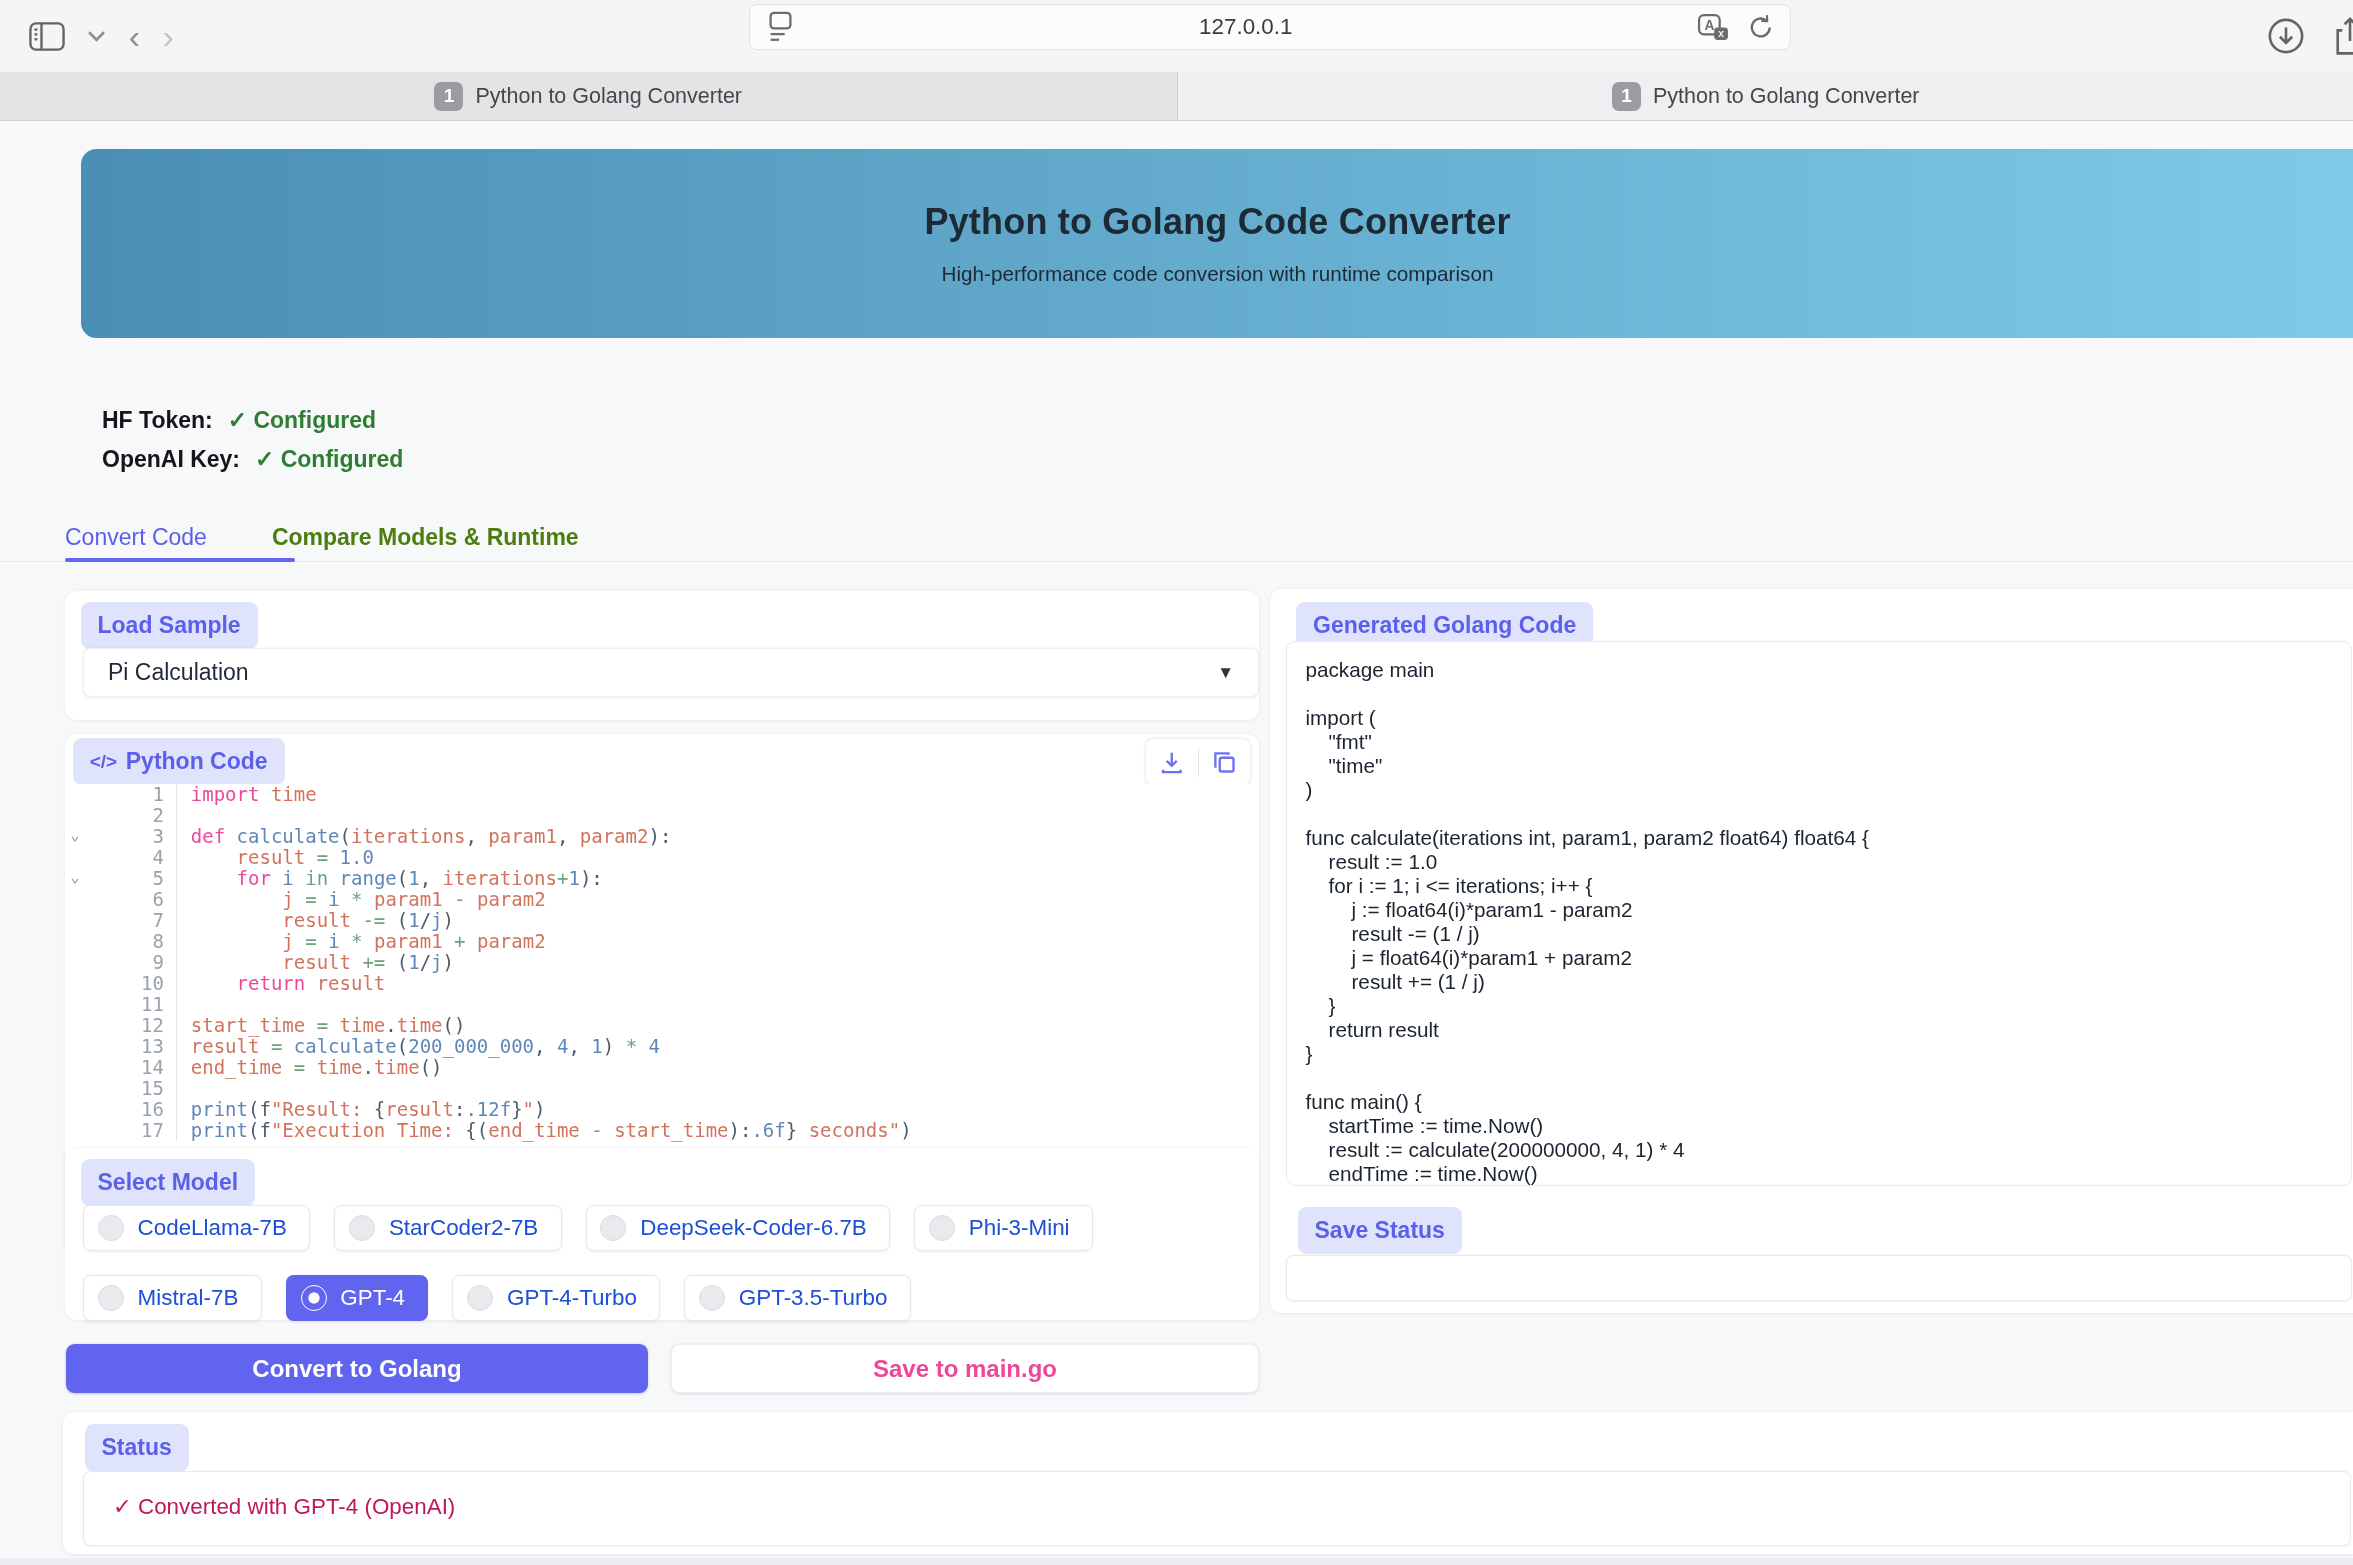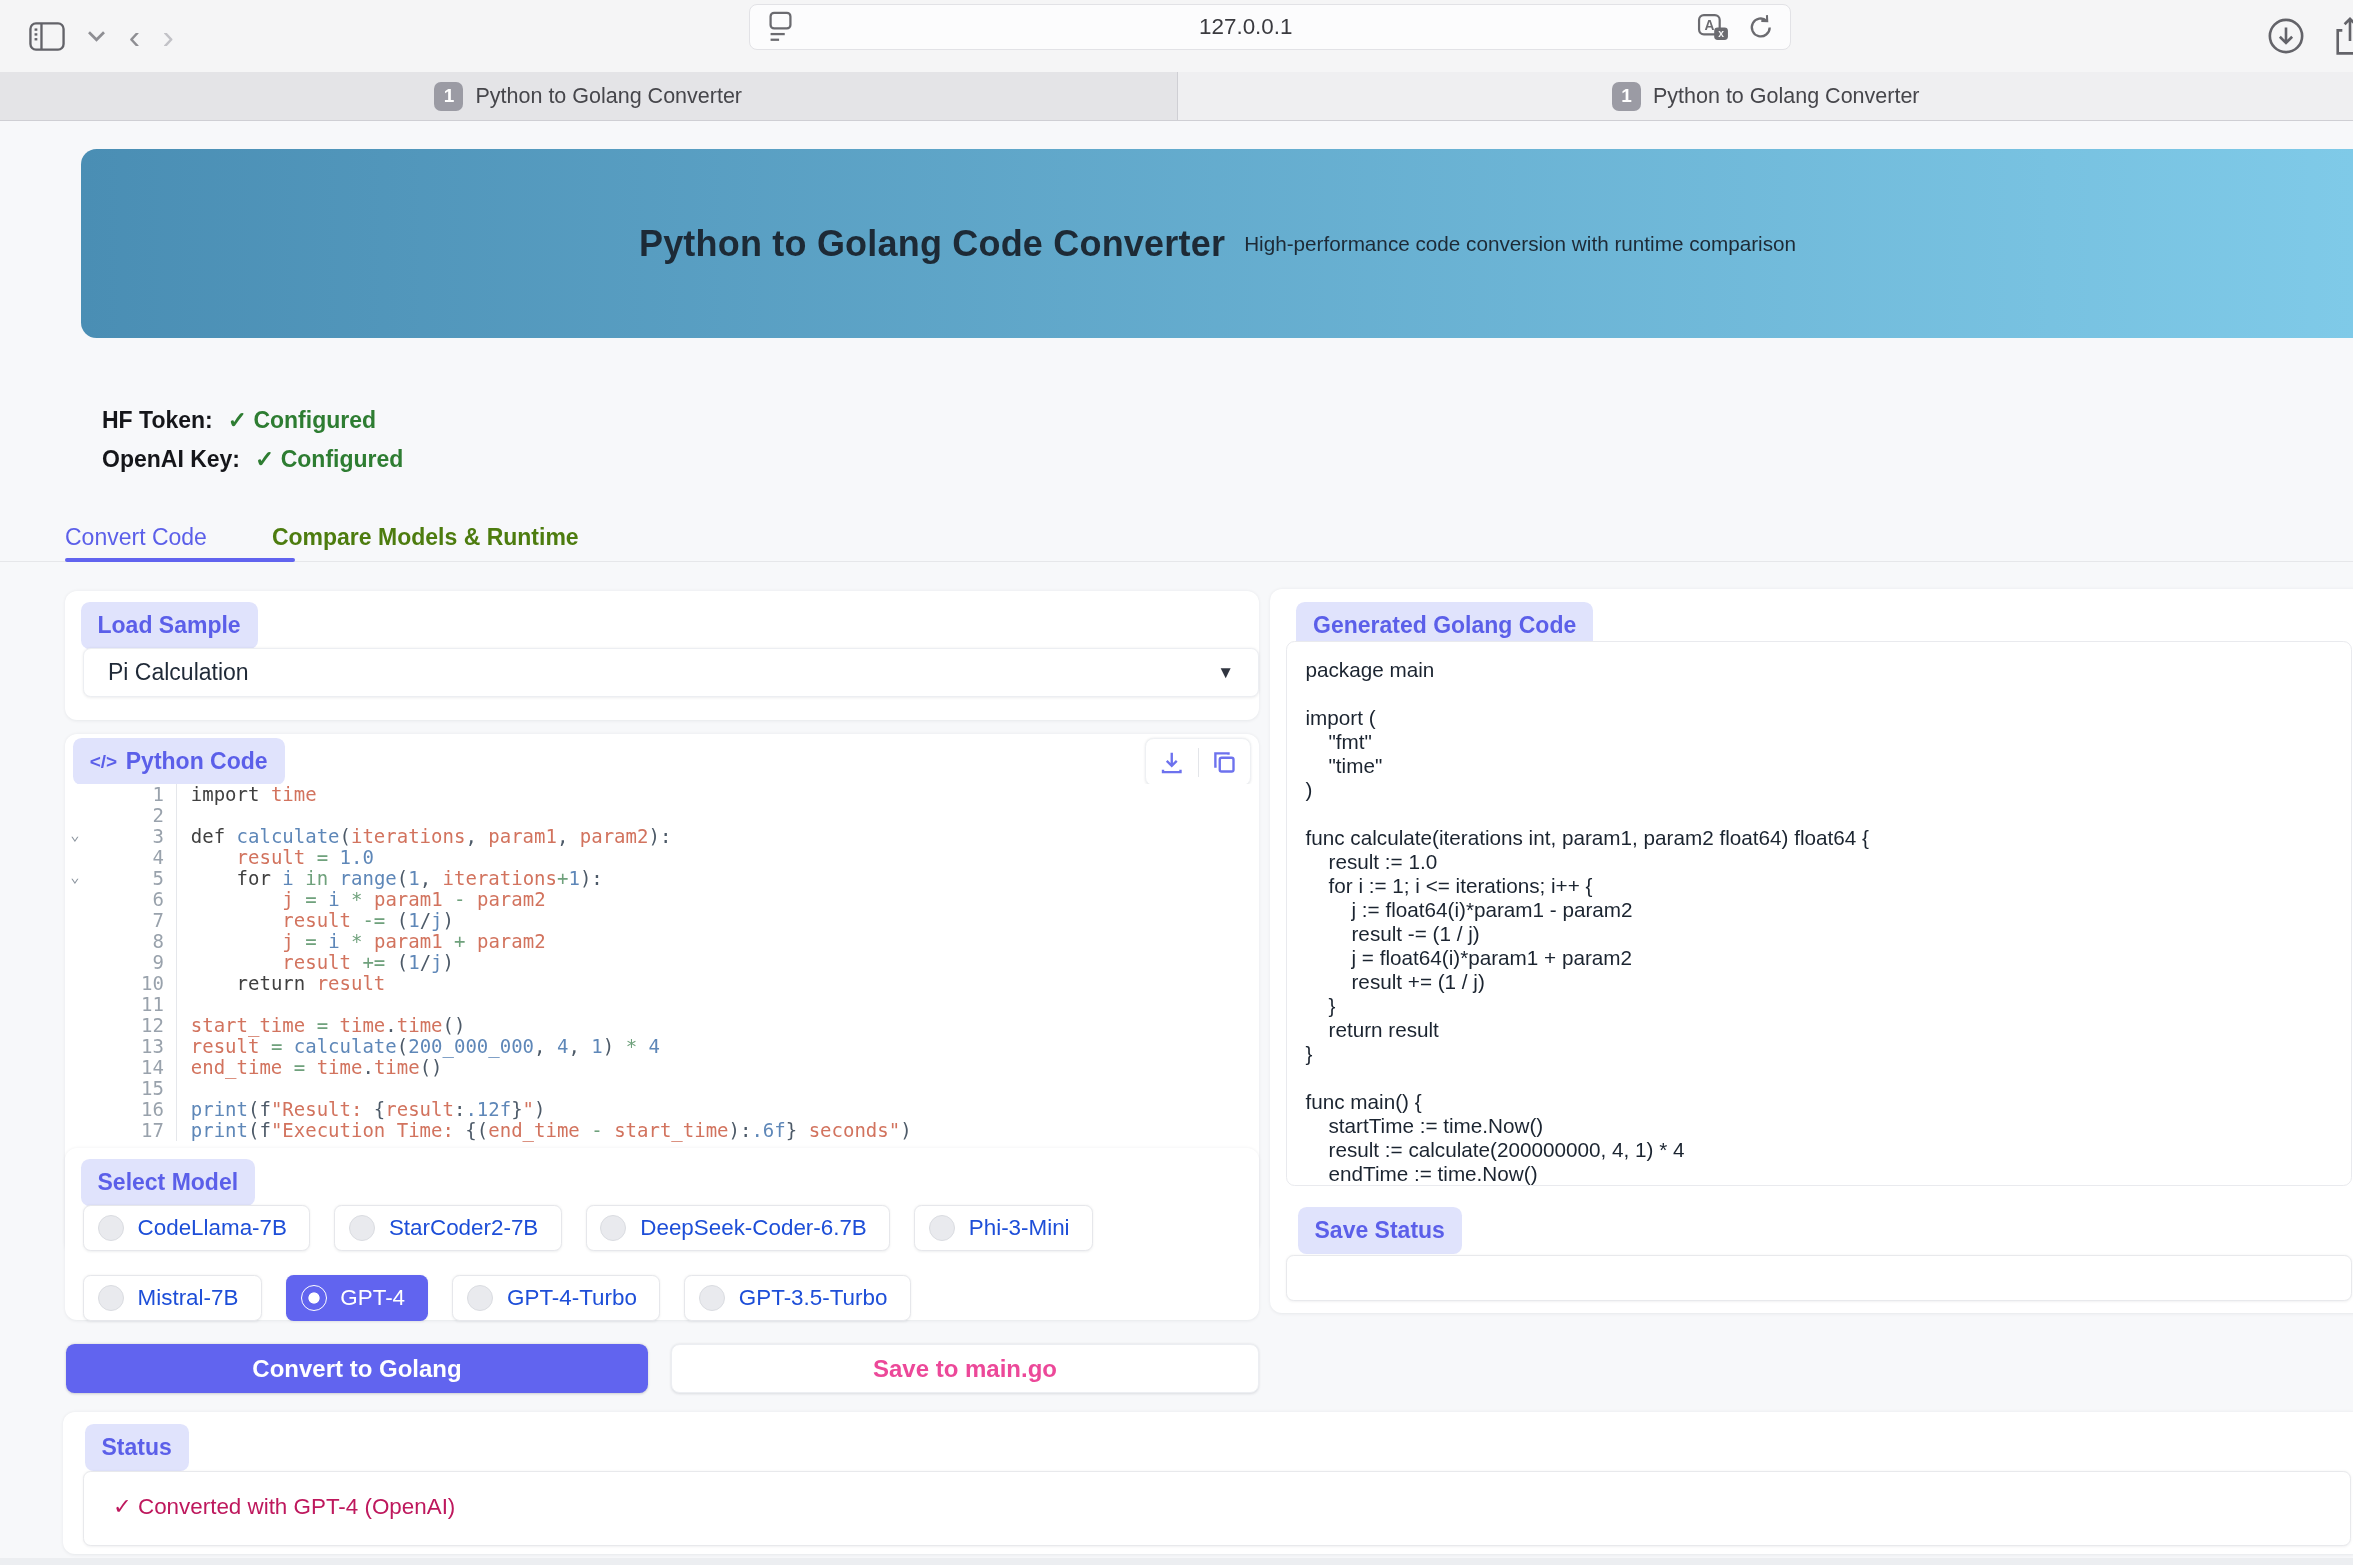--- a/index.html
+++ b/index.html
@@ -21,21 +21,21 @@
   
   .tabstrip { position:absolute; left:0; top:72px; width:2354px; height:49px; display:flex; border-bottom:0.9px solid #cfcfd4; }
   .btab { flex:1; display:flex; align-items:center; justify-content:center; gap:12px; font-size:21.5px; color:#46464b; }
   .btab.left { background:#e4e4e7; border-right:0.9px solid #cfcfd4; }
   .btab.right { background:#efeff1; }
   .tab-badge { width:29px; height:29px; border-radius:6.9px; background:#9b9ba4; color:#fff; font-size:19px; font-weight:bold; display:flex; align-items:center; justify-content:center; }
 
   
   .page { position:absolute; left:0; top:121px; width:2354px; height:1444px; background:#f7f8fa; }
 
-  .banner { position:absolute; left:81px; top:28px; width:2273px; height:189px; border-radius:15.5px 0 0 15.5px; display:flex; flex-direction:row; align-items:center; justify-content:center; gap:19px; }
+  .banner { position:absolute; left:81px; top:28px; width:2273px; height:189px; border-radius:15.5px 0 0 15.5px; display:flex; flex-direction:column; align-items:center; justify-content:center; gap:19px; }
   .banner h1 { font-size:36px; font-weight:bold; color:#1d2a36; letter-spacing:0.2px; }
   .banner p { font-size:20.7px; color:#1d2a36; }
 
   .cfgline { position:absolute; left:102px; font-size:23px; color:#15161a; font-weight:bold; }
   .cfgline .ok { font-weight:bold; }
 
   .navtabs { position:absolute; left:65px; top:403px; display:flex; gap:65px; font-size:23px; }
   .navtab { padding-bottom:19px; color:#4d7c0f; font-weight:700; }
   .navtab.active { font-weight:500; }
   .nav-divider { position:absolute; left:0; top:440px; width:2354px; height:0.9px; background:#e6e7ea; }
@@ -52,21 +52,21 @@
   
   .editor-head { position:absolute; left:7.7px; top:4.3px; right:7.7px; display:flex; align-items:flex-start; }
   .editor-tools { margin-left:auto; background:#fff; border:0.9px solid #eef0f3; border-radius:8.6px; box-shadow:0 0.9px 2.6px rgba(20,25,40,.10); display:flex; align-items:center; padding:8.6px 12px; gap:12px; }
   .tool-sep { width:0.9px; height:29px; background:#e3e5e9; }
   .code-area { position:absolute; left:0; top:50px; right:1.7px; bottom:3.4px; background:#fff; border-radius:0 0 12px 12px; font-family:"DejaVu Sans Mono", monospace; font-size:19px; overflow:hidden; }
   .cline { display:flex; height:21px; line-height:21px; white-space:pre; }
   .gut { width:112px; flex:0 0 112px; border-right:0.9px solid #e5e7eb; position:relative; }
   .gut .num { position:absolute; right:12px; color:#99a2ac; }
   .gut .fold { position:absolute; left:5.2px; top:-0.9px; color:#8b949e; font-size:15.5px; }
   .csrc { padding-left:13.8px; }
-  .tk-k { color:#404040; } .tk-f { color:#5e87b8; } .tk-n { color:#5e87b8; }
+  .tk-k { color:#ec4899; } .tk-f { color:#5e87b8; } .tk-n { color:#5e87b8; }
   .tk-v { color:#d2735e; } .tk-s { color:#d2735e; } .tk-o { color:#6fa17c; } .tk-p { color:#4d5a68; }
 
   
   .chips { position:absolute; left:18px; top:57px; right:18px; display:flex; flex-wrap:wrap; gap:24px 24px; }
   .chip { height:46px; background:#fff; border:0.9px solid #e6e7eb; border-radius:7.7px; box-shadow:0 0.9px 2.6px rgba(20,25,40,.07); display:flex; align-items:center; gap:13.8px; padding:0 22.4px 0 13.8px; font-size:22.4px; color:#1d4ed8; white-space:nowrap; }
   .chip .rdo { width:26px; height:26px; border-radius:50%; background:#e9eaee; border:0.9px solid #dadce1; }
   .chip.sel { color:#fff; border-color:transparent; }
   .chip.sel .rdo { border:1.7px solid #fff; background:radial-gradient(circle at center, #ffffff 0 5.2px, rgba(0,0,0,0) 6px); }
 
   .btn { position:absolute; height:49px; border-radius:8.6px; display:flex; align-items:center; justify-content:center; font-size:24px; font-weight:bold; }

